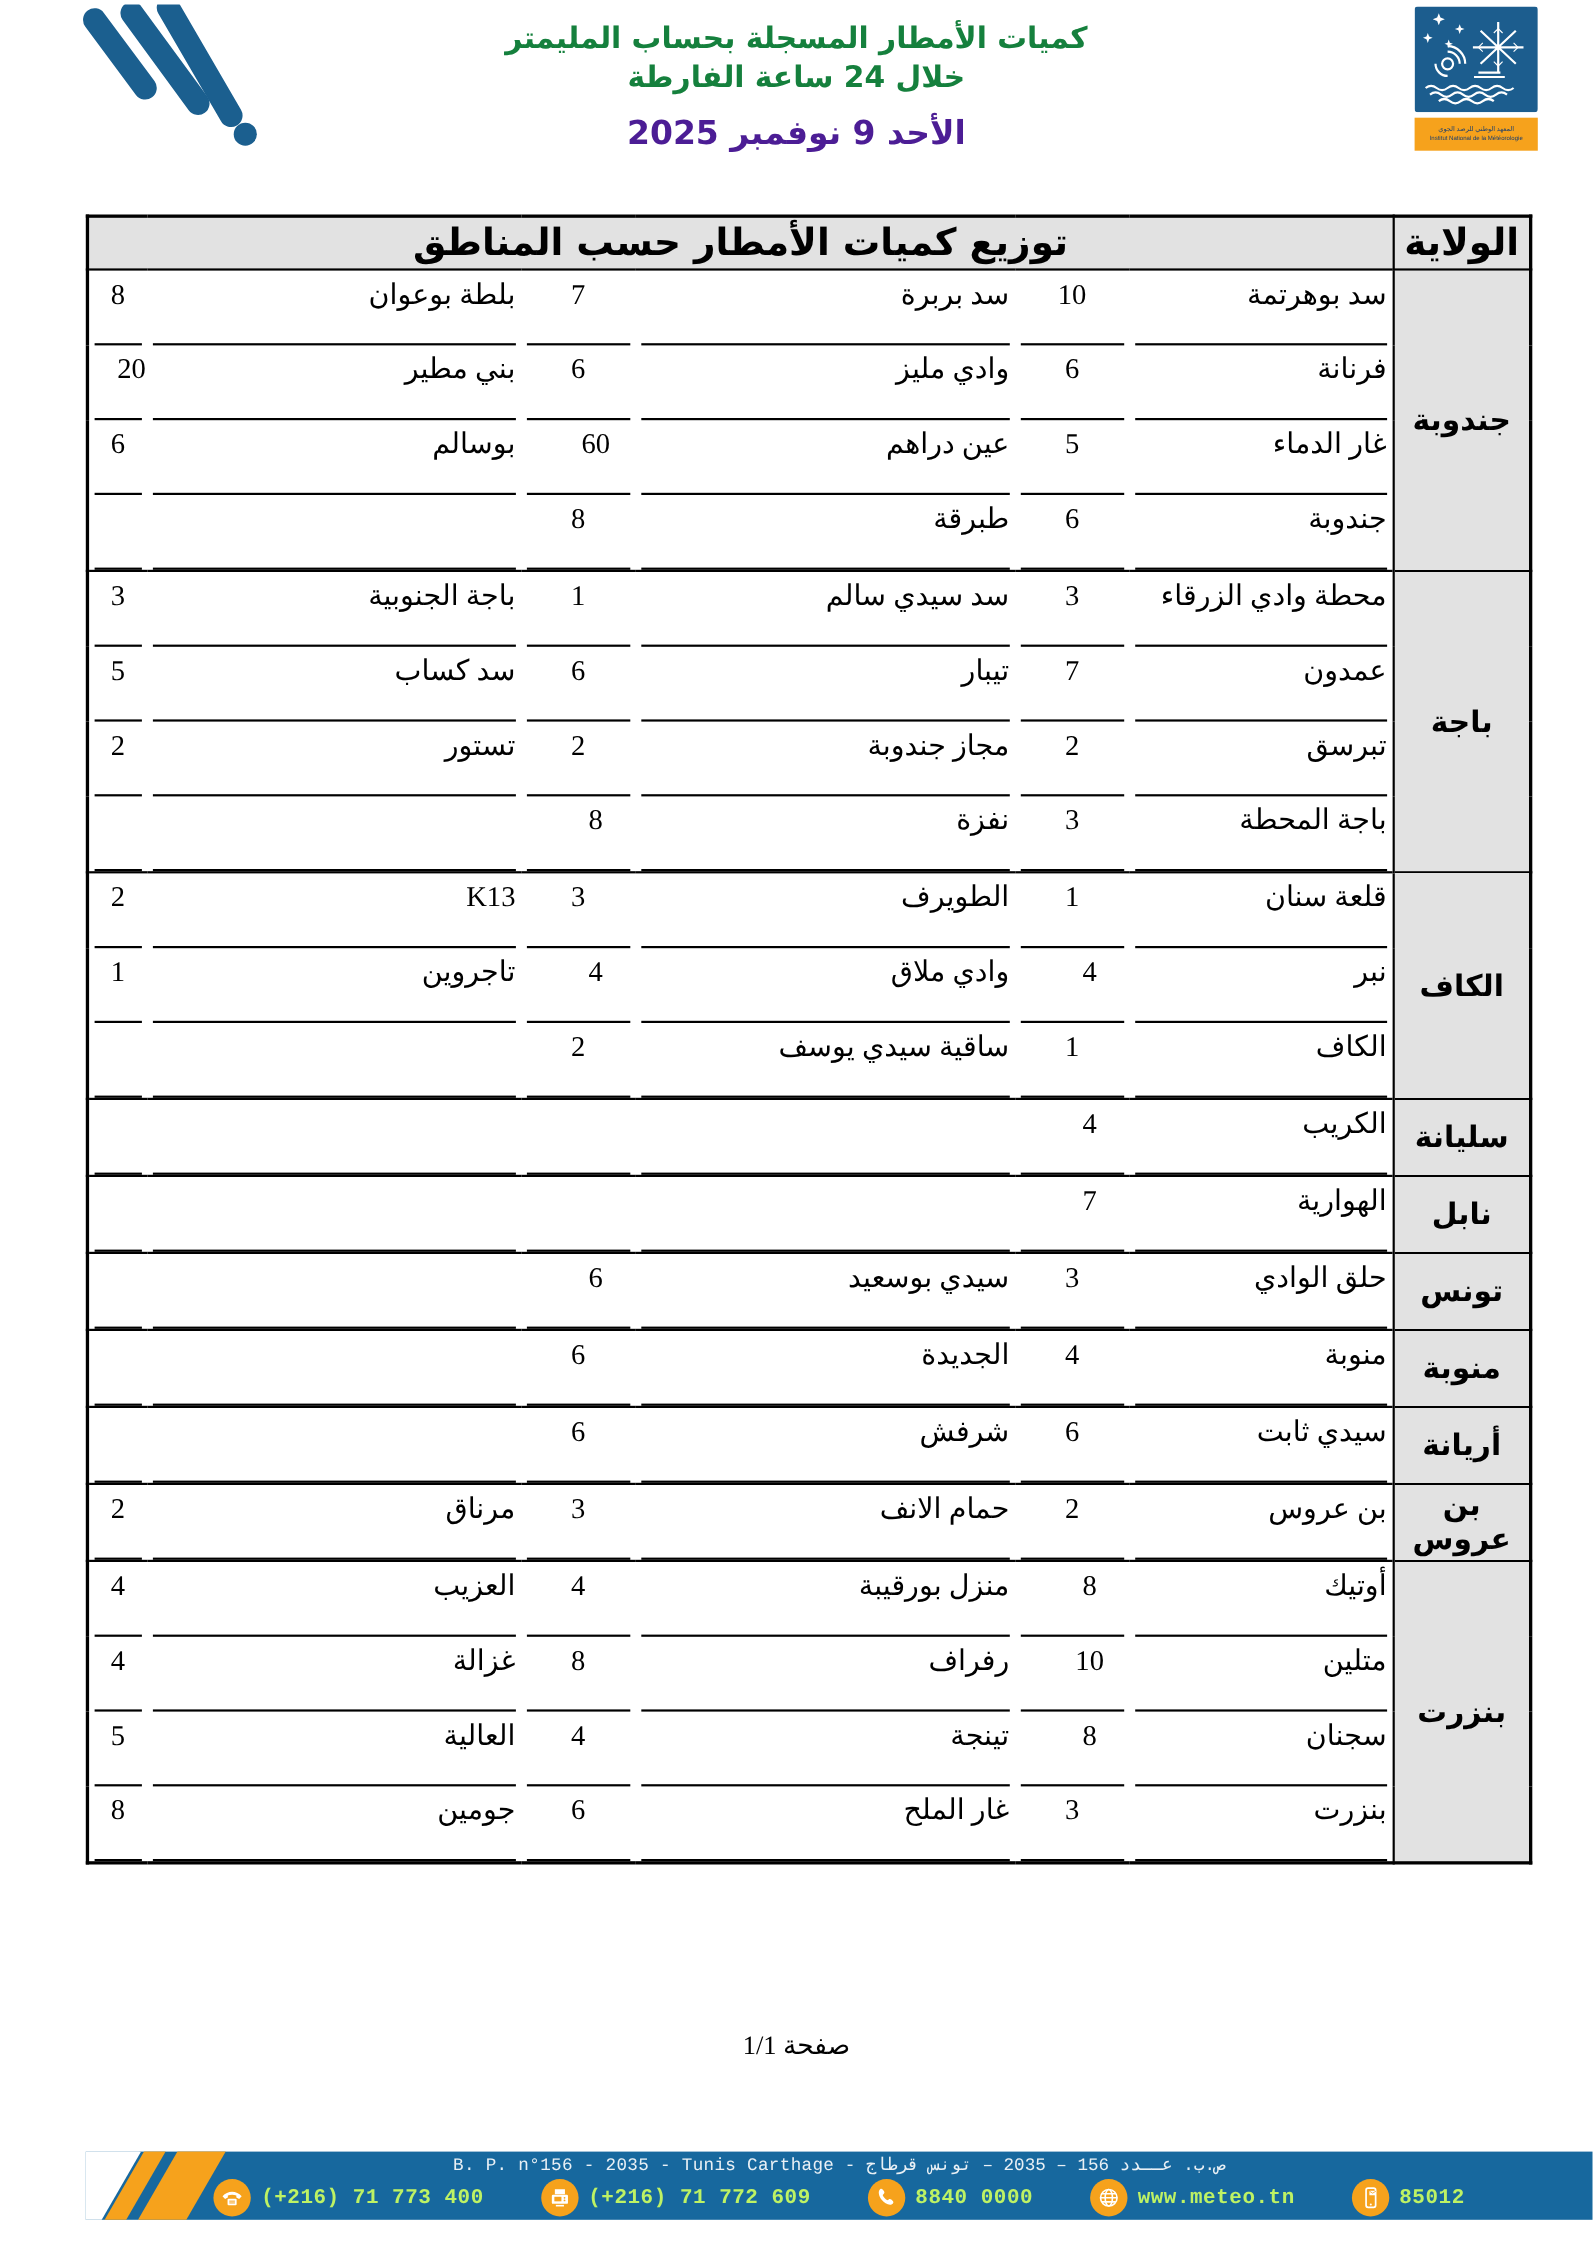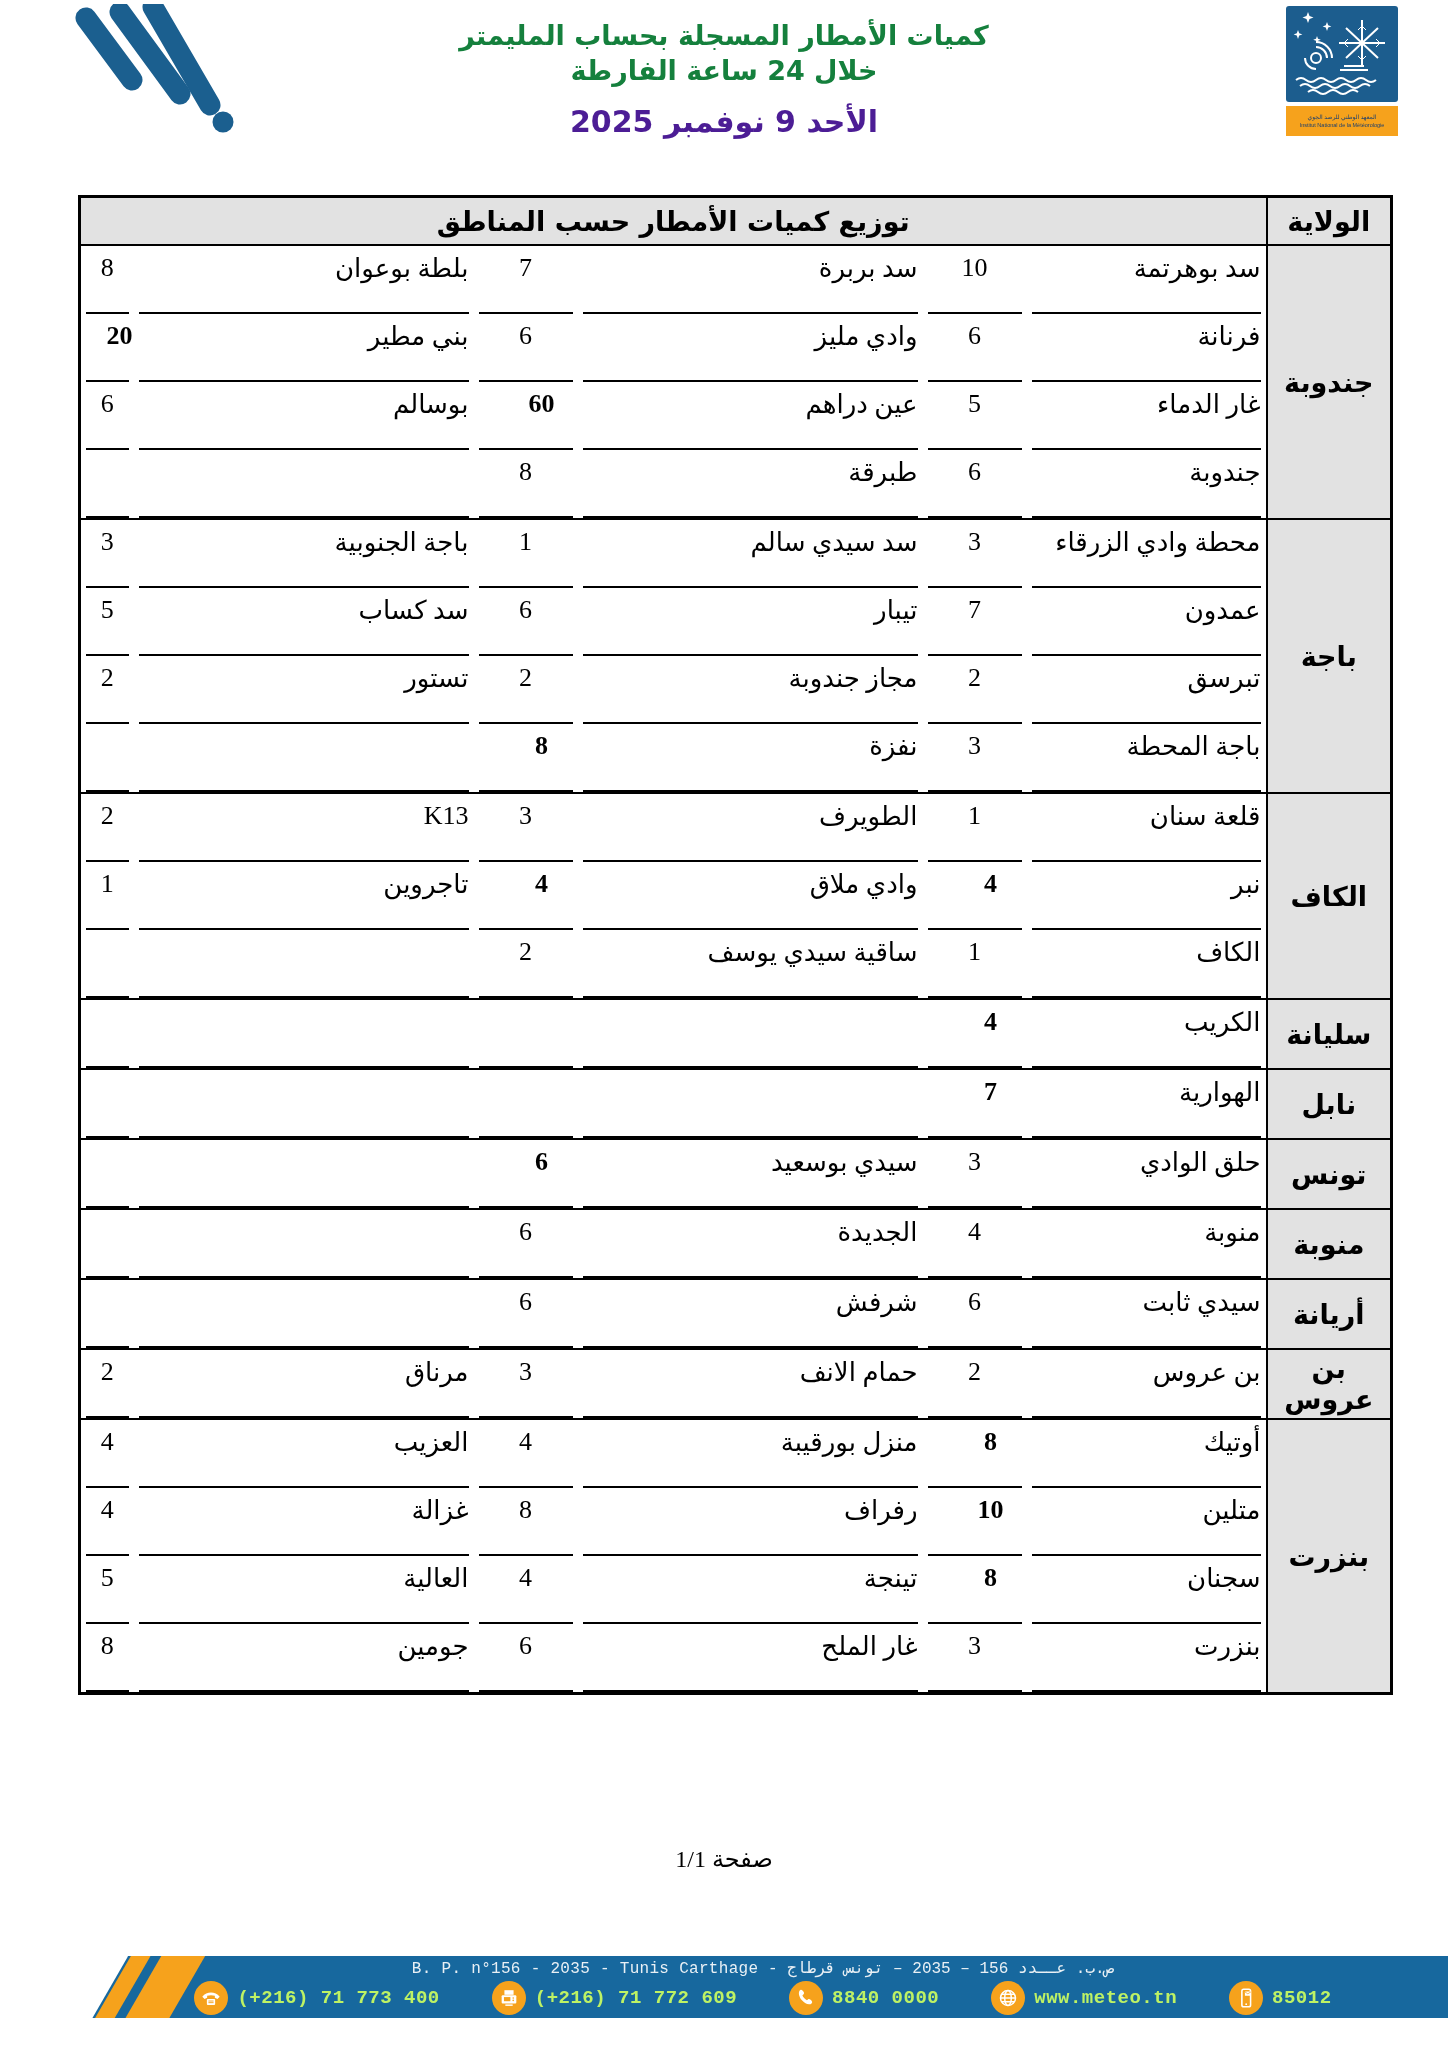--- a/index.html
+++ b/index.html
@@ -10,30 +10,30 @@
   .titles{position:absolute;left:0;top:18px;width:100%;text-align:center;}
   .title{font-family:"DejaVu Sans",sans-serif;font-weight:bold;font-size:27px;color:#15803d;line-height:35px;direction:rtl;}
   .date{margin-top:16px;font-family:"DejaVu Sans",sans-serif;font-weight:bold;font-size:30px;color:#4c1d95;direction:rtl;}
   .logo-right{position:absolute;right:50px;top:6px;width:112px;}
   .logo-band{width:112px;height:30px;background:#f6a21c;display:flex;flex-direction:column;justify-content:center;align-items:center;overflow:hidden;}
   .band-ar{font-size:6px;color:#1c3f6e;white-space:nowrap;direction:rtl;line-height:8px;}
   .band-fr{font-size:5.5px;color:#1c3f6e;white-space:nowrap;line-height:8px;font-family:"Liberation Sans",sans-serif;}
   
   table.rain{position:absolute;left:78px;top:195px;width:1312px;border-collapse:collapse;table-layout:fixed;
              direction:rtl;border:3px solid #000;}
-  table.rain th{height:44px;background:#e2e2e2;font-weight:bold;font-size:27px;text-align:center;
+  table.rain th{height:44px;background:#e2e2e2;font-weight:bold;font-size:34px;text-align:center;
                 border-bottom:2.5px solid #000;font-family:"DejaVu Sans",sans-serif;margin-top:12px;}
   th.gov-h,td.gov{border-left:2.5px solid #000;}
   td{height:66px;vertical-align:top;position:relative;}
   td.gov{background:#e2e2e2;vertical-align:middle;text-align:center;font-weight:bold;font-size:27px;
          font-family:"DejaVu Sans",sans-serif;}
   tr.group-start td{border-top:2.5px solid #000;}
   td.name .txt{display:block;text-align:right;padding:6px 4px 0 0;font-size:26px;white-space:nowrap;}
   td.val .txt{display:block;text-align:center;padding-top:6px;font-size:26px;}
-  td.val.b .txt{font-weight:bold;padding-left:32px;}
+  td.val.b .txt{font-weight:normal;padding-left:32px;}
   .ul{position:absolute;left:5px;right:5px;bottom:0;height:2px;background:#000;}
   
   .page-num{position:absolute;left:0;top:1845px;width:100%;text-align:center;font-size:24px;direction:rtl;}
   
   .footer-band{position:absolute;left:78px;top:1956px;width:1370px;height:62px;background:#17689e;overflow:hidden;
                font-family:Liberation Mono, monospace;}
   .stripe{position:absolute;top:-20px;height:110px;}
   .stripe.white{left:-26px;width:52px;background:#fff;transform:rotate(30deg);}
   .stripe.s1{left:34px;width:17px;background:#f6a21c;transform:rotate(30deg);}
   .stripe.s2{left:66px;width:38px;background:#f6a21c;transform:rotate(30deg);}

